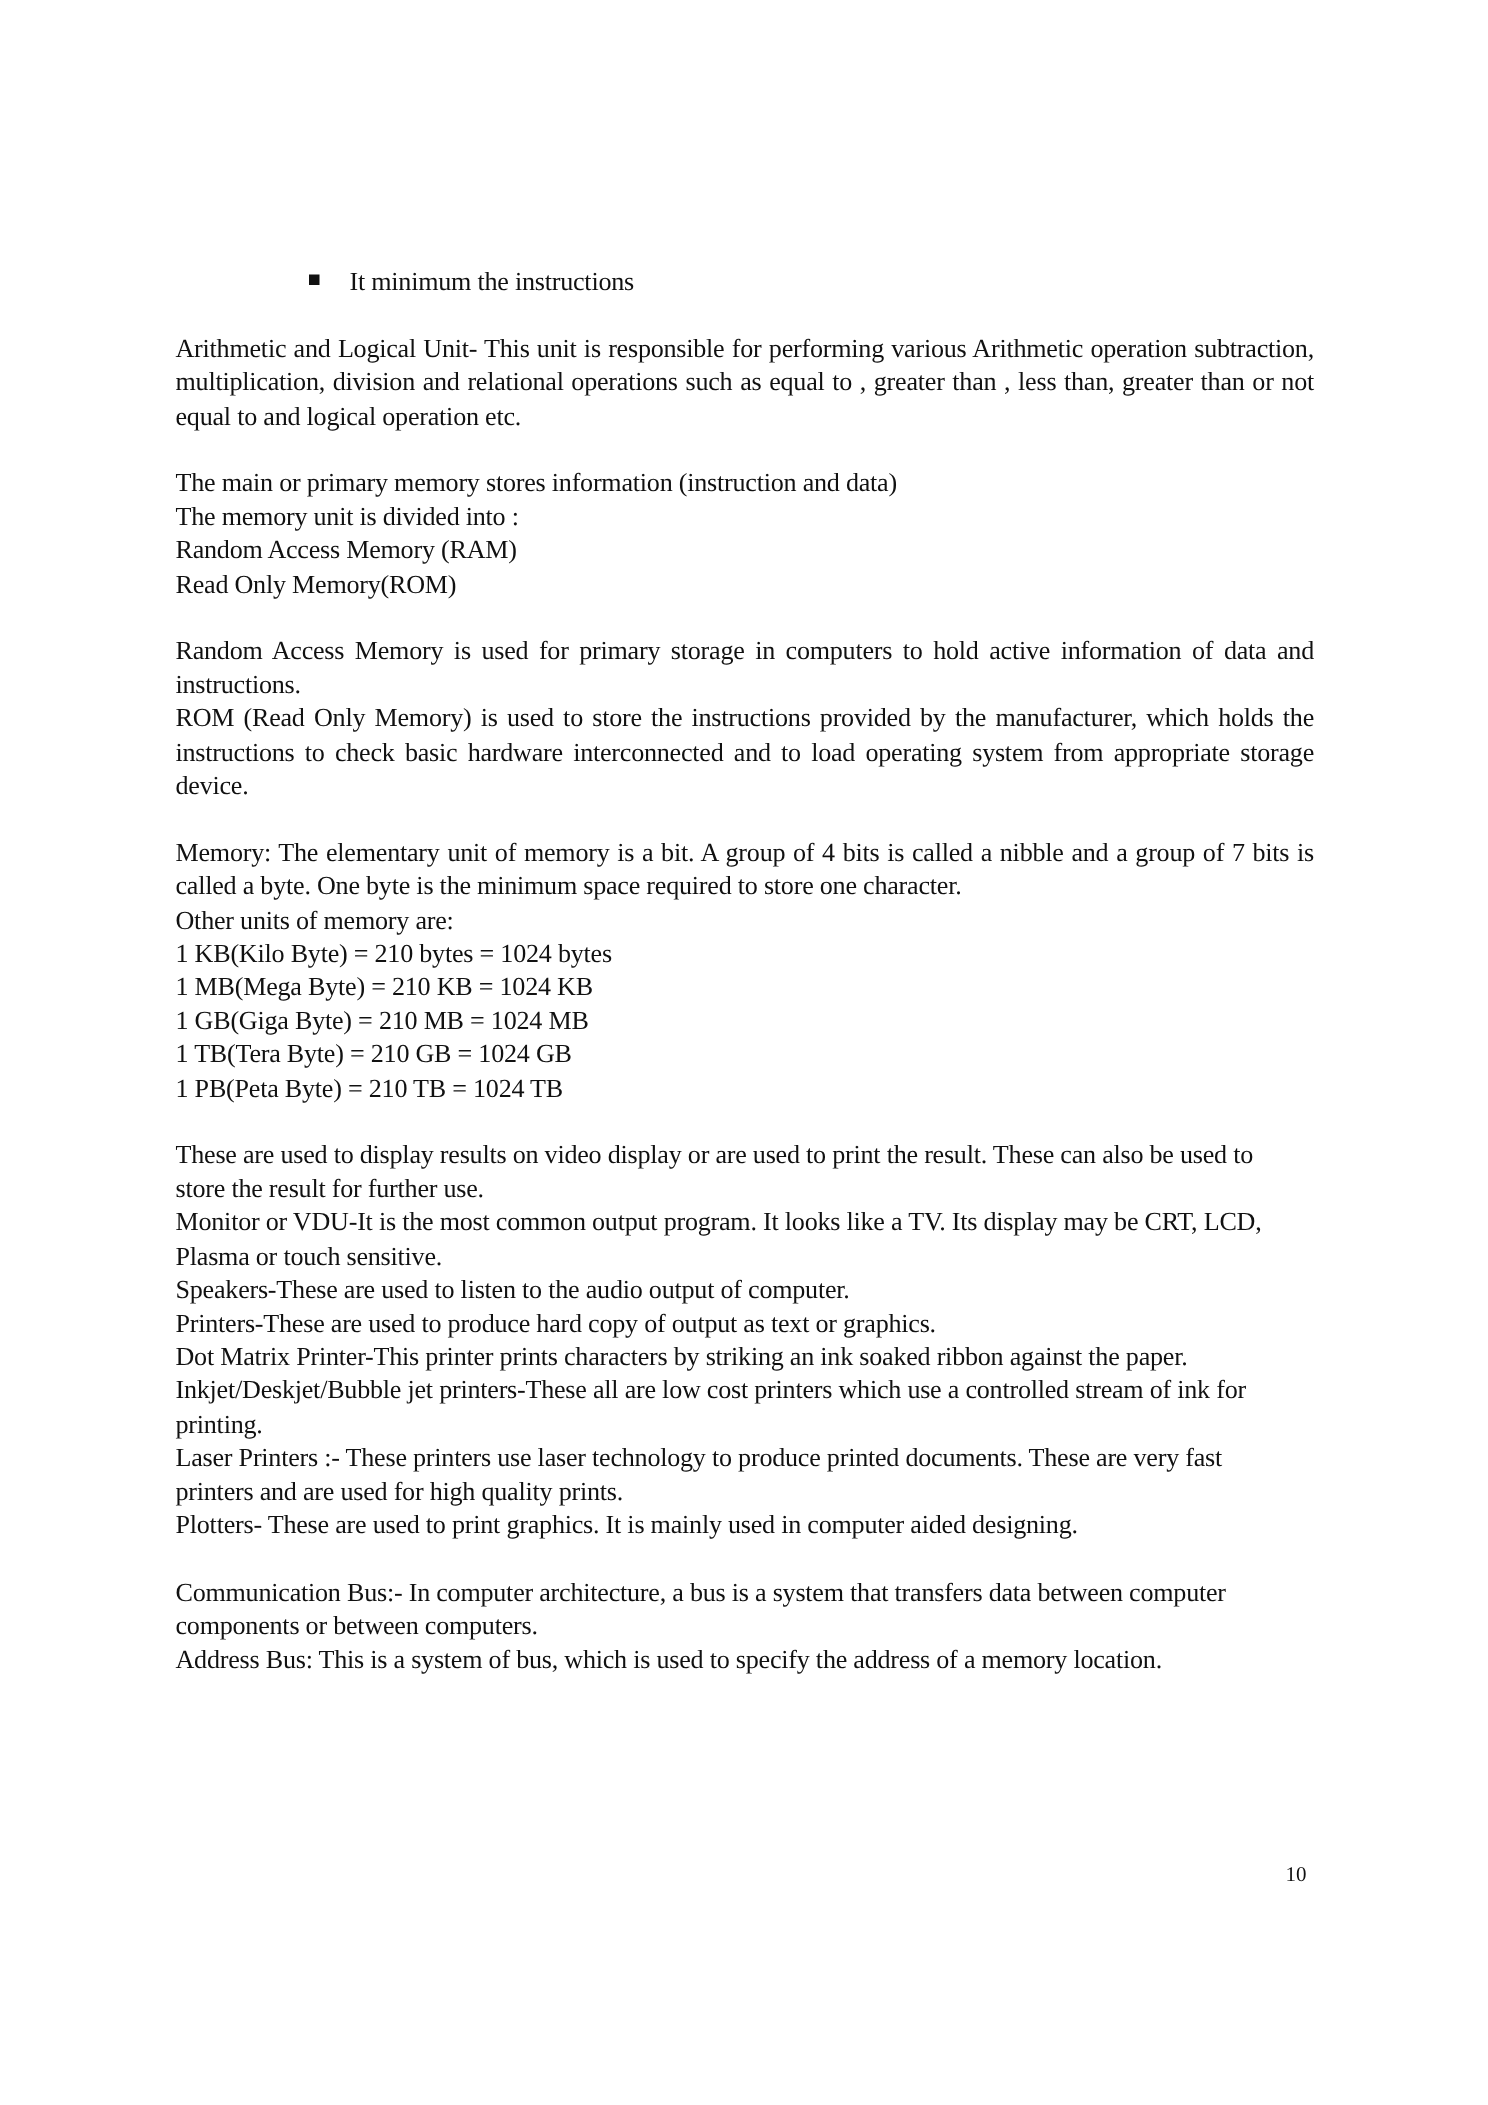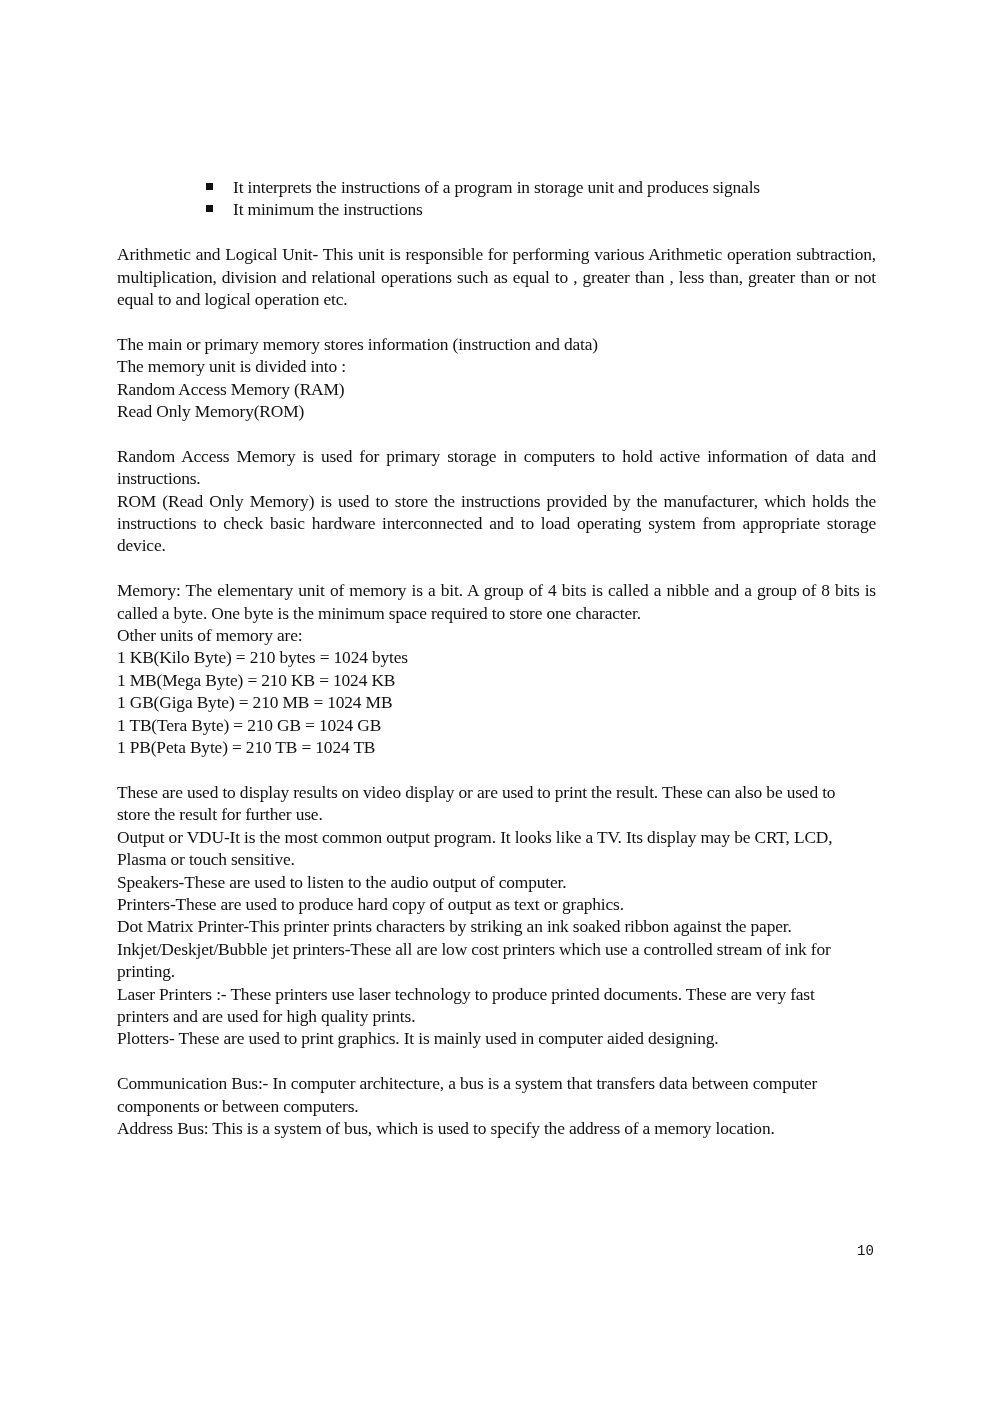--- a/index.html
+++ b/index.html
@@ -9,29 +9,28 @@
     font-family: "Liberation Serif", serif; font-size: 17.4px; line-height: 22.4px; color: #111111;
     letter-spacing: -0.15px;
   }
   .bullets { margin: 0; padding: 0 0 0 116px; list-style: none; }
   .bullets li { position: relative; }
   .bullets li .sq { position: absolute; left: -27px; top: 7px; width: 7px; height: 7px; background: #111; }
   .gap { height: 22.4px; }
   p { margin: 0; }
   .just { text-align: justify; }
   b { font-weight: normal; }
-  .pagenum { position: absolute; left: 857px; top: 1243px; font-family: Liberation Mono, monospace; font-size: 14px; color: #111; text-align: right; }
+  .pagenum { position: absolute; left: 857px; top: 1243px; font-family: Liberation Serif, serif; font-size: 14px; color: #111; text-align: right; }
 </style>
 </head>
 <body>
 
 <div class="page">
 
   <ul class="bullets">
-    <li><span class="sq"></span><span>It interprets the instructions of a program in storage unit and produces signals</span></li>
     <li><span class="sq"></span><span>It minimum the instructions</span></li>
   </ul>
 
   <div class="gap"></div>
 
   <p class="just"><b>Arithmetic and Logical Unit-</b><span> This unit is responsible for performing various Arithmetic operation subtraction, multiplication, division and relational operations such as equal to , greater than , less than, greater than or not equal to and logical operation etc.</span></p>
 
   <div class="gap"></div>
 
   <p>The main or primary memory stores information (instruction and data)</p>
@@ -39,32 +38,32 @@
   <p>Random Access Memory (RAM)</p>
   <p>Read Only Memory(ROM)</p>
 
   <div class="gap"></div>
 
   <p class="just">Random Access Memory is used for primary storage in computers to hold active information of data and instructions.</p>
   <p class="just">ROM (Read Only Memory) is used to store the instructions provided by the manufacturer, which holds the instructions to check basic hardware interconnected and to load operating system from appropriate storage device.</p>
 
   <div class="gap"></div>
 
-  <p class="just"><b>Memory:</b><span> The elementary unit of memory is a bit. A group of 4 bits is called a nibble and a group of 8 bits is called a byte. One byte is the minimum space required to store one character.</span></p>
+  <p class="just"><b>Memory:</b><span> The elementary unit of memory is a bit. A group of 4 bits is called a nibble and a group of 7 bits is called a byte. One byte is the minimum space required to store one character.</span></p>
   <p>Other units of memory are:</p>
   <p>1 KB(Kilo Byte) = 210 bytes = 1024 bytes</p>
   <p>1 MB(Mega Byte) = 210 KB = 1024 KB</p>
   <p>1 GB(Giga Byte) = 210 MB = 1024 MB</p>
   <p>1 TB(Tera Byte) = 210 GB = 1024 GB</p>
   <p>1 PB(Peta Byte) = 210 TB = 1024 TB</p>
 
   <div class="gap"></div>
 
   <p style="width:745px">These are used to display results on video display or are used to print the result. These can also be used to store the result for further use.</p>
-  <p style="width:740px"><b>Output or VDU-</b><span>It is the most common output program. It looks like a TV. Its display may be CRT, LCD, Plasma or touch sensitive.</span></p>
+  <p style="width:740px"><b>Monitor or VDU-</b><span>It is the most common output program. It looks like a TV. Its display may be CRT, LCD, Plasma or touch sensitive.</span></p>
   <p><b>Speakers-</b><span>These are used to listen to the audio output of computer.</span></p>
   <p><b>Printers-</b><span>These are used to produce hard copy of output as text or graphics.</span></p>
   <p style="width:740px"><b>Dot Matrix Printer-</b><span>This printer prints characters by striking an ink soaked ribbon against the paper.</span></p>
   <p style="width:715px"><b>Inkjet/Deskjet/Bubble jet printers-</b><span>These all are low cost printers which use a controlled stream of ink for printing.</span></p>
   <p style="width:745px"><b>Laser Printers :-</b><span> These printers use laser technology to produce printed documents. These are very fast printers and are used for high quality prints.</span></p>
   <p><b>Plotters-</b><span> These are used to print graphics. It is mainly used in computer aided designing.</span></p>
 
   <div class="gap"></div>
 
   <p style="width:740px"><b>Communication Bus:-</b><span> In computer architecture, a bus is a system that transfers data between computer components or between computers.</span></p>

